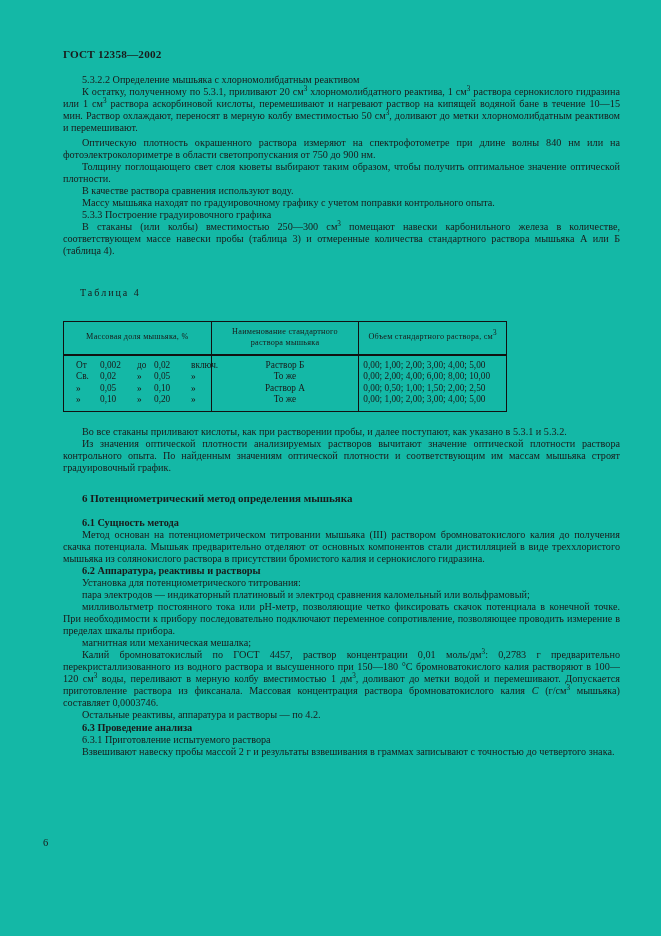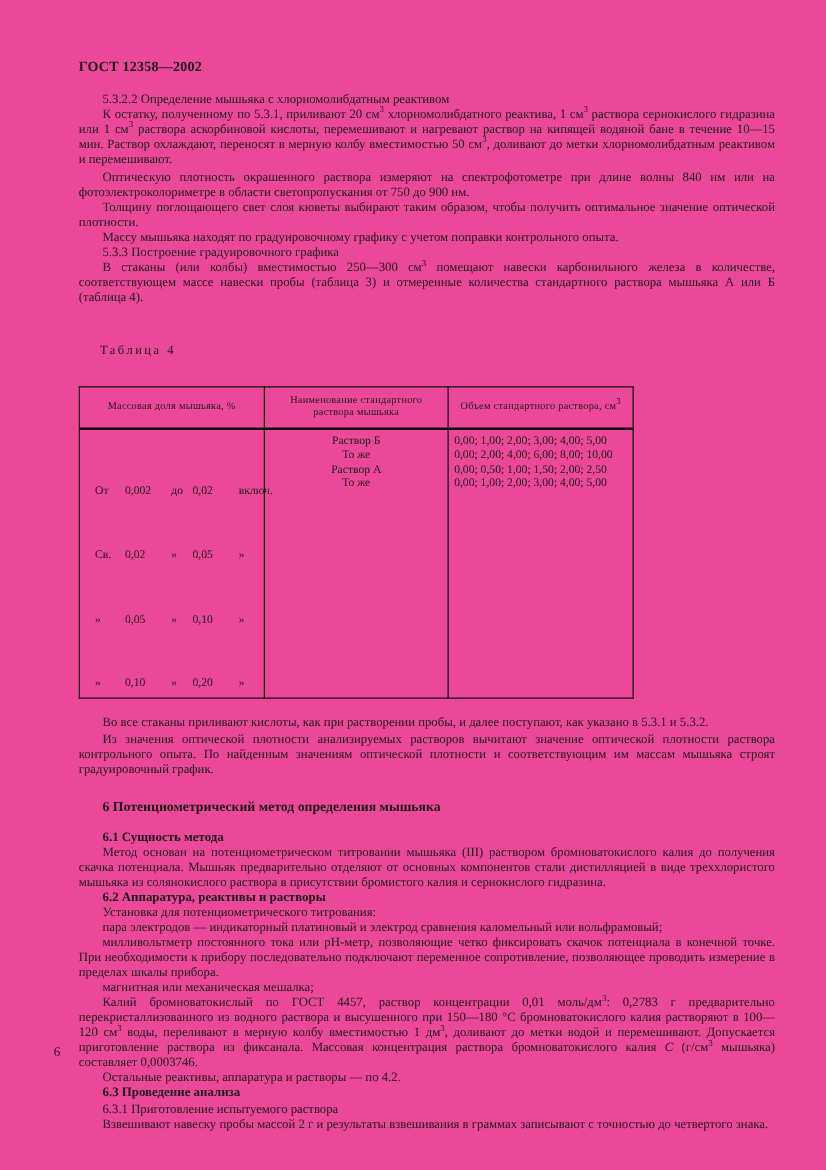--- a/index.html
+++ b/index.html
@@ -14,21 +14,21 @@
     font-family: "Liberation Serif", "DejaVu Serif", serif;
     color: #1a1a1a;
     overflow: hidden;
   }
 
   .page {
     position: absolute;
     left: 0; top: 0;
     width: 661px;
     height: 936px;
-    background: #ec4899;
+    background: #14b8a6;
   }
 
   
   .running-head {
     position: absolute;
     left: 63px;
     top: 48px;
     font-size: 11.2px;
     font-weight: bold;
     letter-spacing: 0.2px;
@@ -113,21 +113,20 @@
   td.col-a { width: 218px; }
   td.col-b { width: 160px; text-align: center; }
   td.col-c { width: 177px; font-family: Liberation Serif, serif; }
 
   .rng {
     display: grid;
     grid-template-columns: 21px 34px 14px 34px 1fr;
     column-gap: 3px;
     padding-left: 8px;
     white-space: nowrap;
-    margin-top: 40px;
   }
   .rng > span { }
   .rng .c { text-align: left; }
   .rng .r { }
 
   .midcell div, .volcell div { white-space: nowrap; }
   .volcell { padding-left: 8px; }
 
   
   .folio {
@@ -149,20 +148,21 @@
     <p class="t">5.3.2.2  Определение мышьяка с хлорномолибдатным реактивом</p>
 
     <p class="t"><span>К остатку, полученному по 5.3.1, приливают 20 см</span><sup>3</sup><span> хлорномолибдатного реактива, 1 см</span><sup>3</sup><span> раствора сернокислого гидразина или 1 см</span><sup>3</sup><span> раствора аскорбиновой кислоты, перемешивают и нагревают раствор на кипящей водяной бане в течение 10—15 мин. Раствор охлаждают, переносят в мерную колбу вместимостью 50 см</span><sup>3</sup><span>, доливают до метки хлорномолибдатным реактивом и перемешивают.</span></p>
 
     <div class="gap-s"></div>
 
     <p class="t">Оптическую плотность окрашенного раствора измеряют на спектрофотометре при длине волны 840 нм или на фотоэлектроколориметре в области светопропускания от 750 до 900 нм.</p>
 
     <p class="t">Толщину поглощающего свет слоя кюветы выбирают таким образом, чтобы получить оптимальное значение оптической плотности.</p>
 
+    <p class="t last-left">В качестве раствора сравнения используют воду.</p>
 
     <p class="t last-left">Массу мышьяка находят по градуировочному графику с учетом поправки контрольного опыта.</p>
 
     <p class="t last-left">5.3.3  Построение градуировочного графика</p>
 
     <p class="t"><span>В стаканы (или колбы) вместимостью 250—300 см</span><sup>3</sup><span> помещают навески карбонильного железа в количестве, соответствующем массе навески пробы (таблица 3) и отмеренные количества стандартного раствора мышьяка А или Б (таблица 4).</span></p>
 
     <div style="height:13px"></div>
 
     <p class="table-caption">Таблица 4</p>

